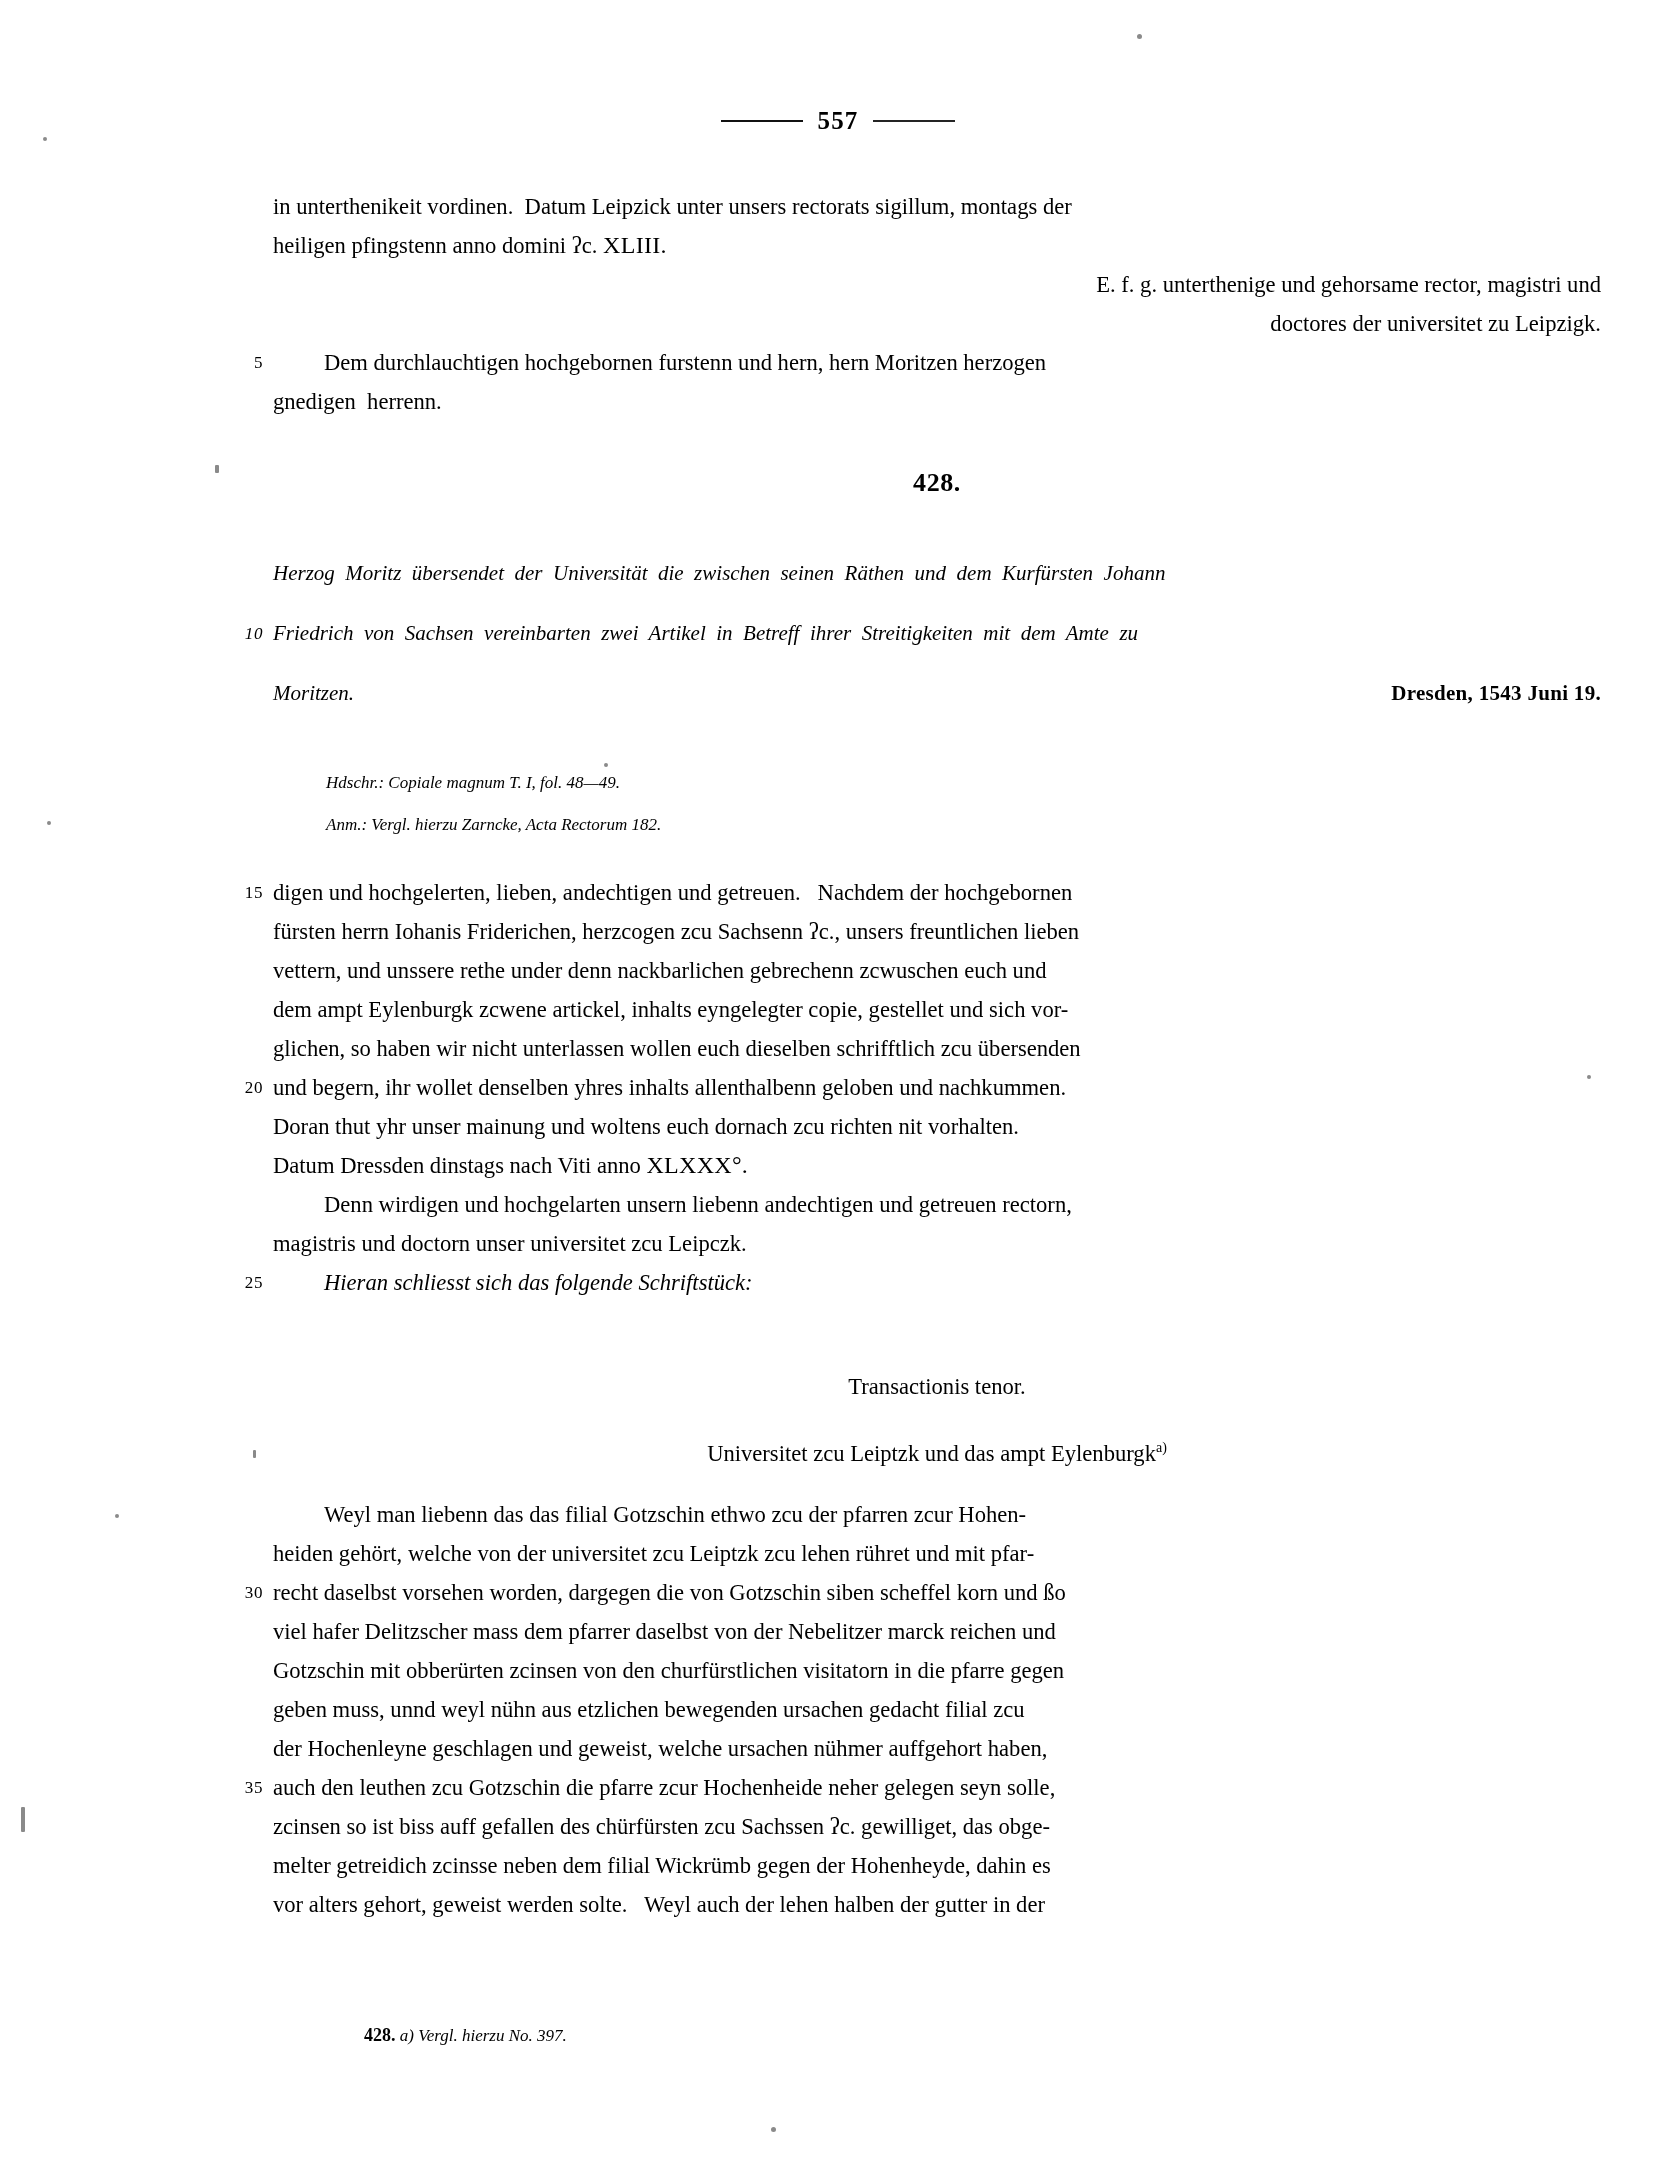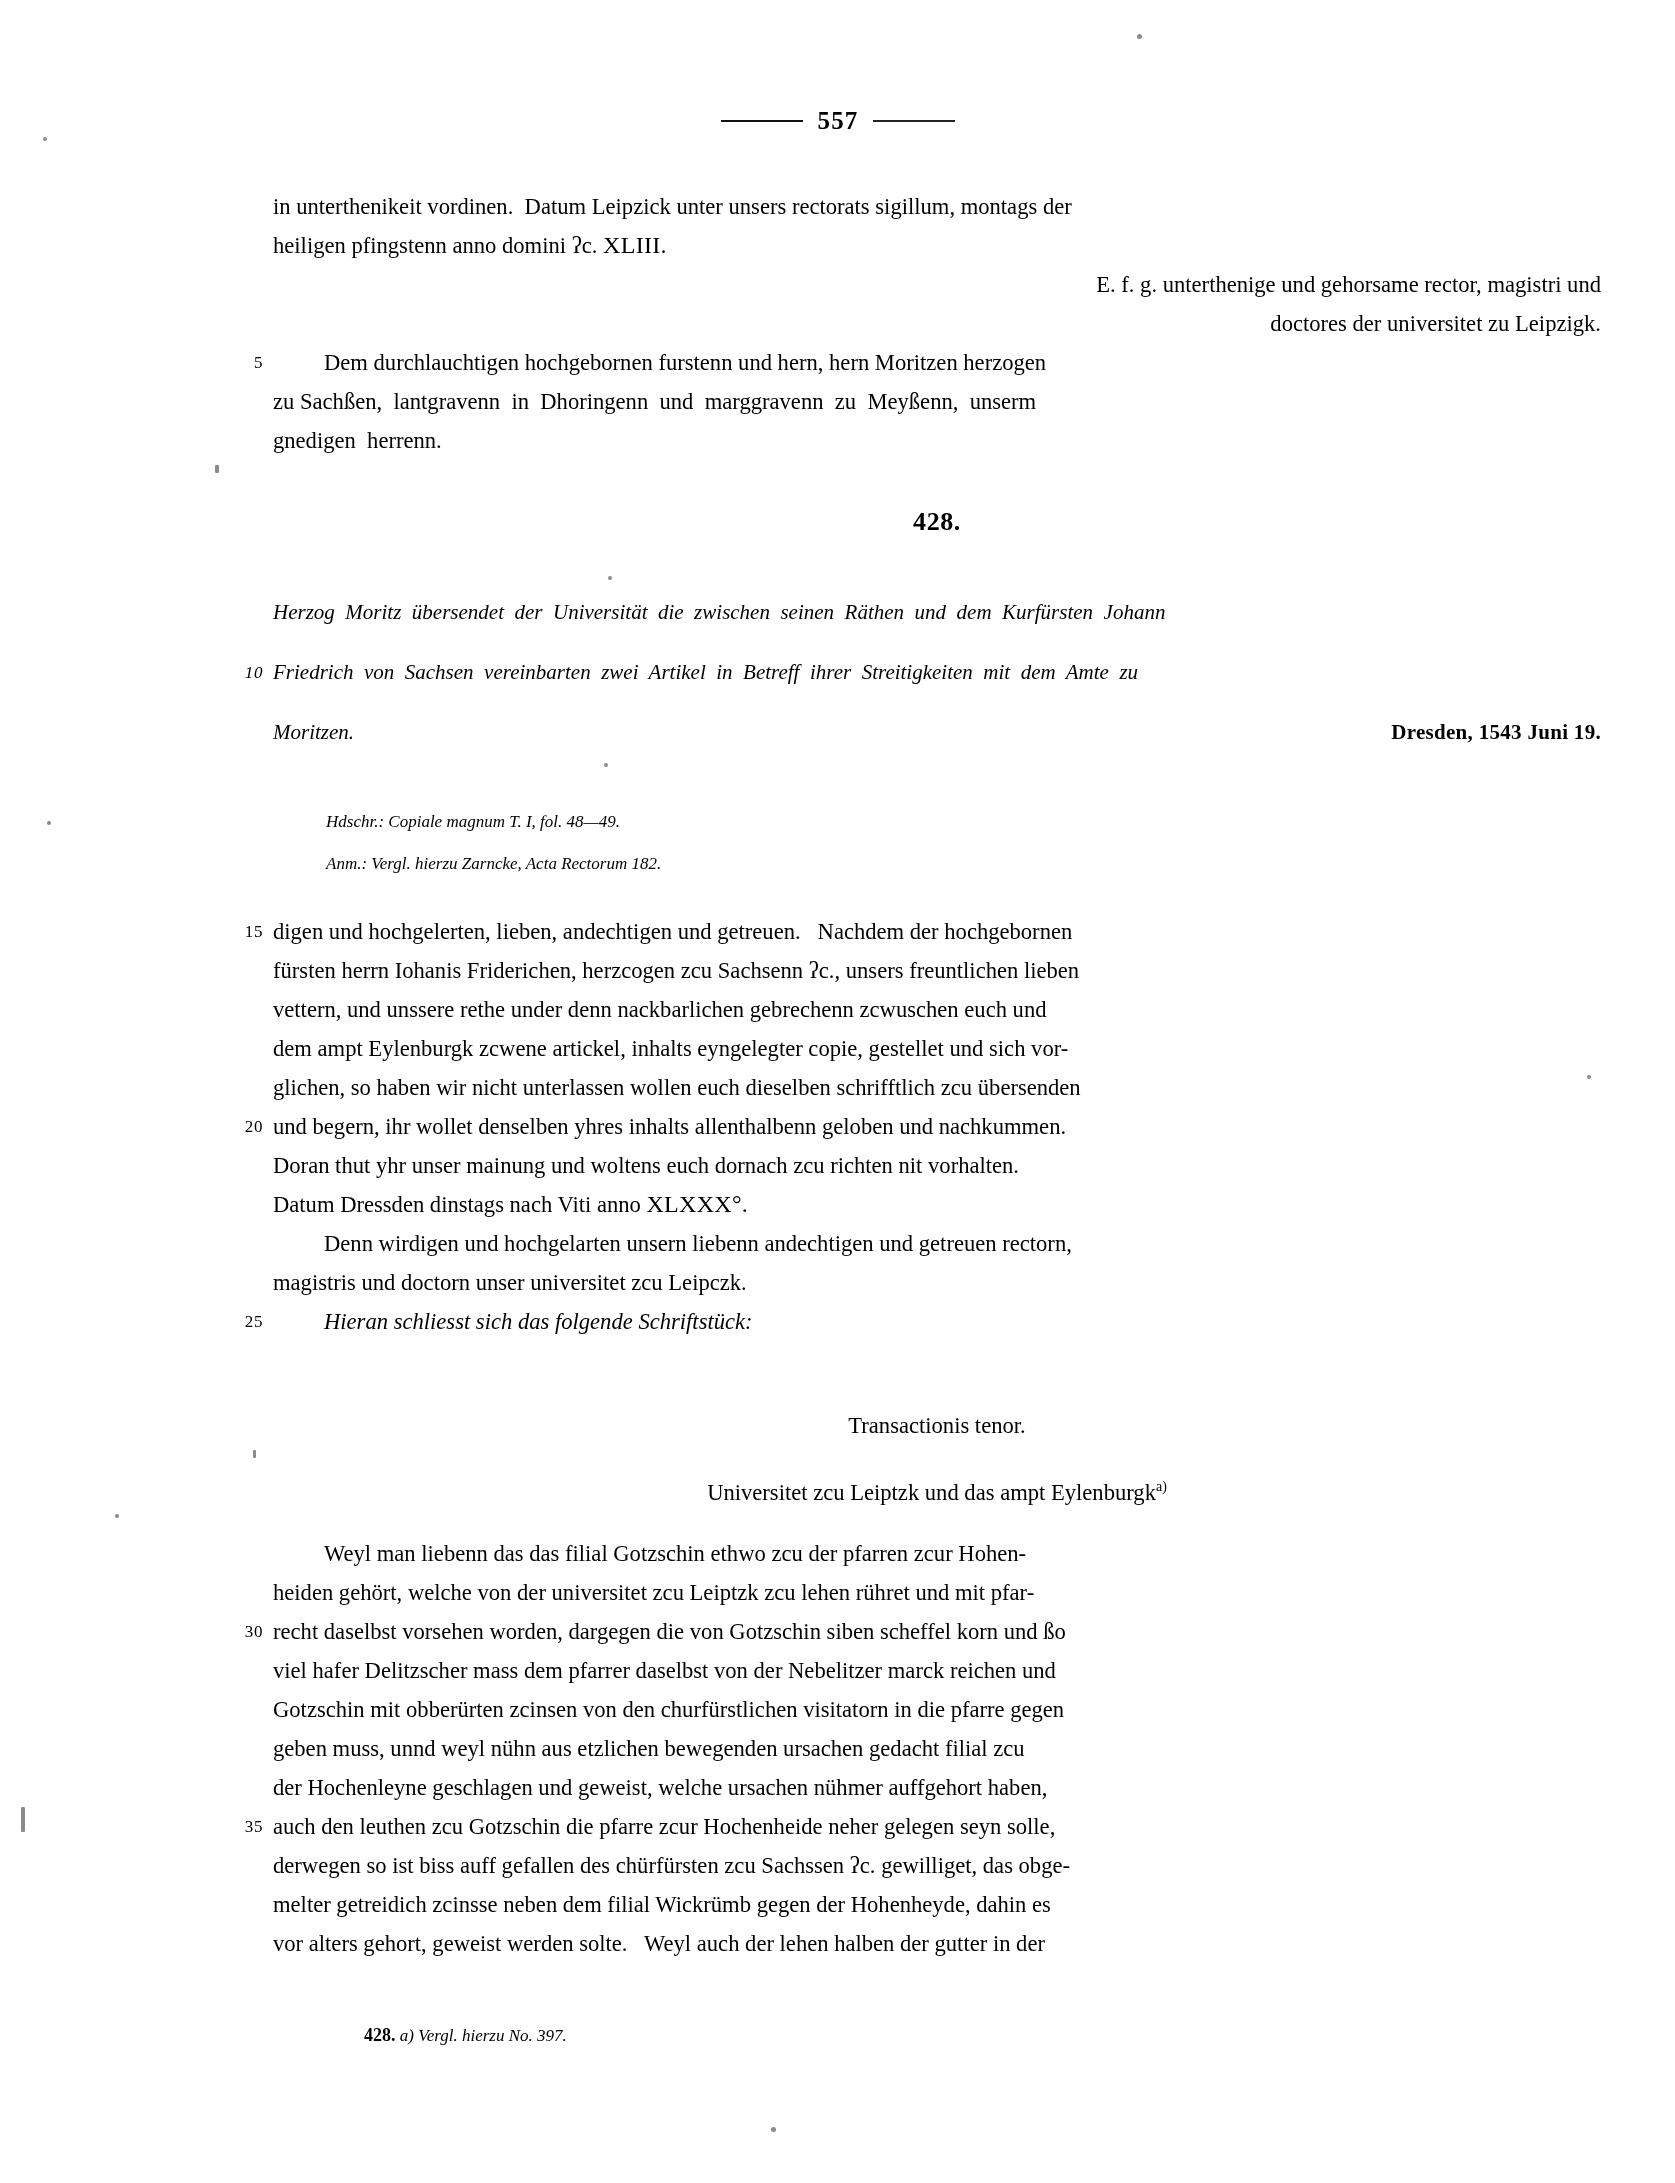--- a/index.html
+++ b/index.html
@@ -188,21 +188,20 @@
     <p class="ln"><span>in unterthenikeit vordinen.  Datum Leipzick unter unsers rectorats sigillum, montags der</span></p>
 
     <p class="ln last"><span>heiligen pfingstenn anno domini ʔc. </span><span class="smallcaps">XLIII.</span></p>
 
     <p class="ln center"><span>E. f. g. unterthenige und gehorsame rector, magistri und</span></p>
 
     <p class="ln center"><span>doctores der universitet zu Leipzigk.</span></p>
 
     <p class="ln"><span class="lnum">5</span><span class="indent"></span><span>Dem durchlauchtigen hochgebornen furstenn und hern, hern Moritzen herzogen</span></p>
 
-    <p class="ln"><span>zu Sachßen,  lantgravenn  in  Dhoringenn  und  marggravenn  zu  Meyßenn,  unserm</span></p>
 
     <p class="ln last"><span>gnedigen  herrenn.</span></p>
 
     <div class="spacer-l"></div>
 
     <p class="sec-number">428.</p>
 
     <div class="spacer-m"></div>
 
     <p class="regest"><span>Herzog  Moritz  übersendet  der  Universität  die  zwischen  seinen  Räthen  und  dem  Kurfürsten  Johann</span></p>
@@ -256,21 +255,21 @@
     <p class="ln"><span>viel hafer Delitzscher mass dem pfarrer daselbst von der Nebelitzer marck reichen und</span></p>
 
     <p class="ln"><span>Gotzschin mit obberürten zcinsen von den churfürstlichen visitatorn in die pfarre gegen</span></p>
 
     <p class="ln"><span>geben muss, unnd weyl nühn aus etzlichen bewegenden ursachen gedacht filial zcu</span></p>
 
     <p class="ln"><span>der Hochenleyne geschlagen und geweist, welche ursachen nühmer auffgehort haben,</span></p>
 
     <p class="ln"><span class="lnum">35</span><span>auch den leuthen zcu Gotzschin die pfarre zcur Hochenheide neher gelegen seyn solle,</span></p>
 
-    <p class="ln"><span>derwegen so ist biss auff gefallen des chürfürsten zcu Sachssen ʔc. gewilliget, das obge-</span></p>
+    <p class="ln"><span>zcinsen so ist biss auff gefallen des chürfürsten zcu Sachssen ʔc. gewilliget, das obge-</span></p>
 
     <p class="ln"><span>melter getreidich zcinsse neben dem filial Wickrümb gegen der Hohenheyde, dahin es</span></p>
 
     <p class="ln last"><span>vor alters gehort, geweist werden solte.   Weyl auch der lehen halben der gutter in der</span></p>
 
   </div>
 
   <div class="footnote"><span class="fn-num">428.</span> <span>a)</span> <span>Vergl. hierzu No. 397.</span></div>
 
 </div>

